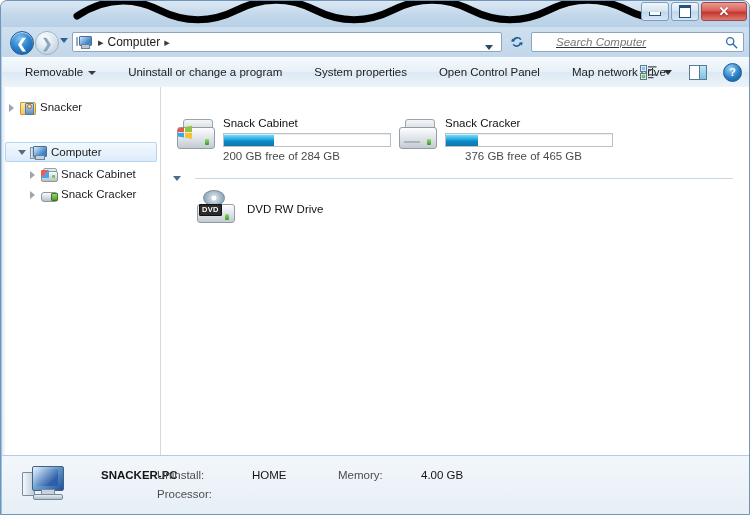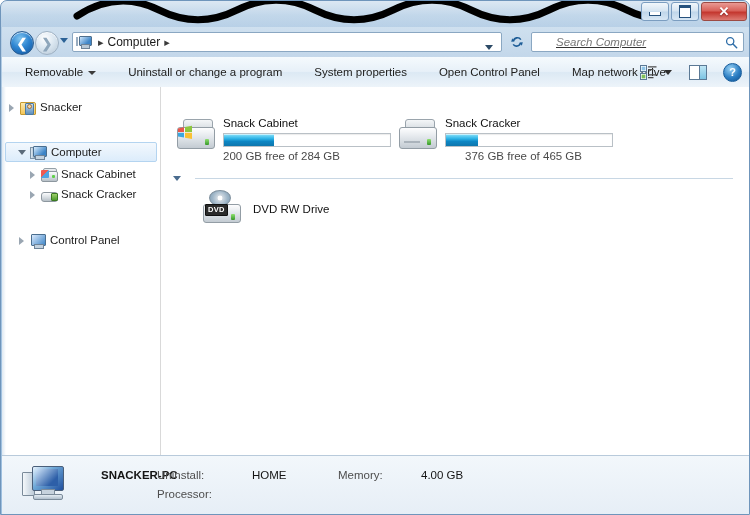--- a/index.html
+++ b/index.html
@@ -617,28 +617,20 @@
 
         <div class="navitem" style="padding-left:25px;">
           <span class="exp-tri collapsed"></span>
           <span class="navicon ico-drive usb">
             <span class="body"></span>
               <span class="cap"></span>
           </span>
           <span class="navlabel">Snack Cracker</span>
         </div>
 
-        <div class="navitem" style="margin-top:26px; padding-left:14px;">
-          <span class="exp-tri collapsed"></span>
-          <span class="navicon ico-computer">
-            <span class="scr" style="left:2px;top:1px;width:13px;height:10px;background:linear-gradient(135deg,#dbeafc,#3f86c8);"></span>
-            <span class="base" style="left:5px;top:11px;width:8px;height:3px;"></span>
-          </span>
-          <span class="navlabel">Control Panel</span>
-        </div>
       </div>
 
       <div class="content">
 
 
         <div class="drivetile" style="left:14px; top:30px; width:240px; height:44px;">
           <div class="drive-bigicon bigdrv">
             <div class="dtop"></div>
             <div class="dbody"></div>
             <svg class="dflag" viewBox="0 0 16 15">
@@ -668,21 +660,21 @@
             <div class="fill" style="width:19%;"></div>
           </div>
           <div class="drive-sub" style="left:48px; top:33px;margin-left:20px;">376 GB free of 465 GB</div>
         </div>
 
         <div class="grouphdr" style="left:12px; top:83px; width:560px;">
           <span class="gtri"></span>
           <span class="grule"></span>
         </div>
 
-        <div class="drivetile" style="left:32px; top:103px; width:220px; height:40px;text-align:center;">
+        <div class="drivetile" style="left:26px; top:103px; width:220px; height:40px;text-align:center;">
           <div class="drive-bigicon bigdrv" style="left:8px;">
             <div class="dvd-disc"></div>
             <div class="dbody" style="top:14px; height:17px;"></div>
             <div class="dvd-badge">DVD</div>
             <div class="dled" style="top:24px;"></div>
           </div>
           <div class="dvd-label" style="left:60px; top:13px;">DVD RW Drive</div>
         </div>
 
       </div>

